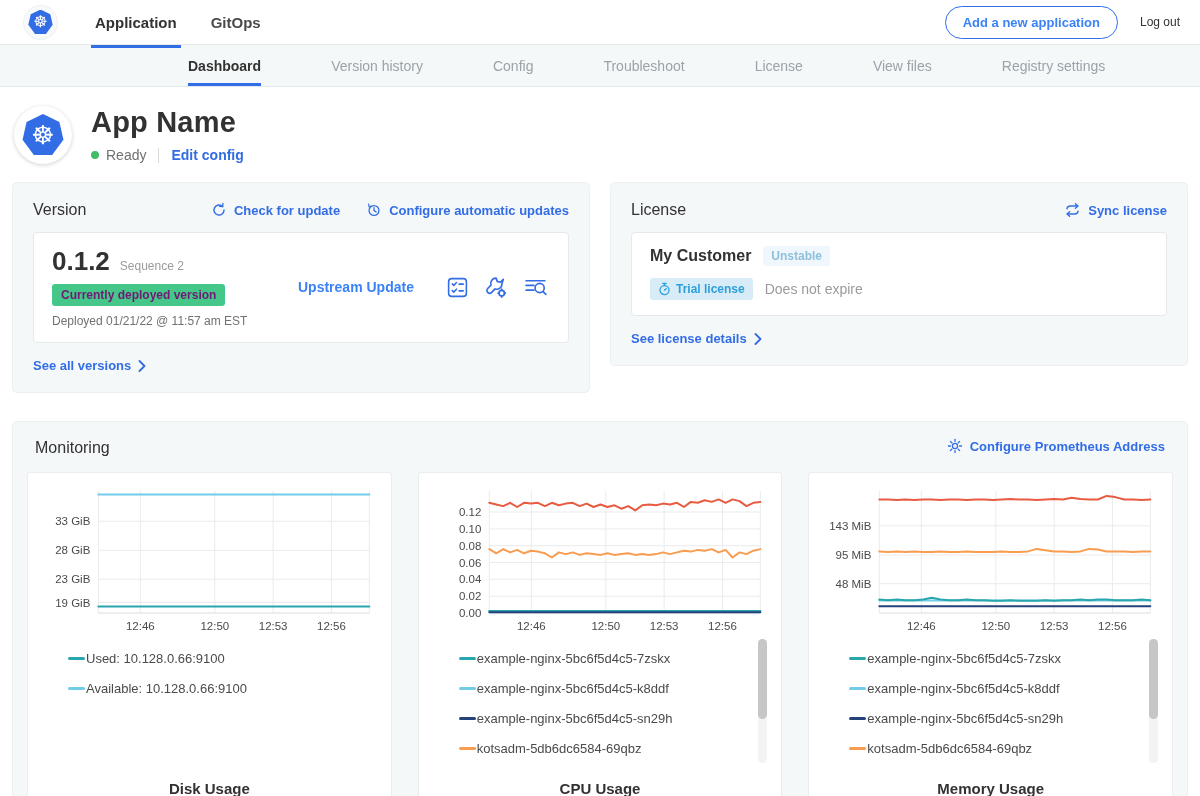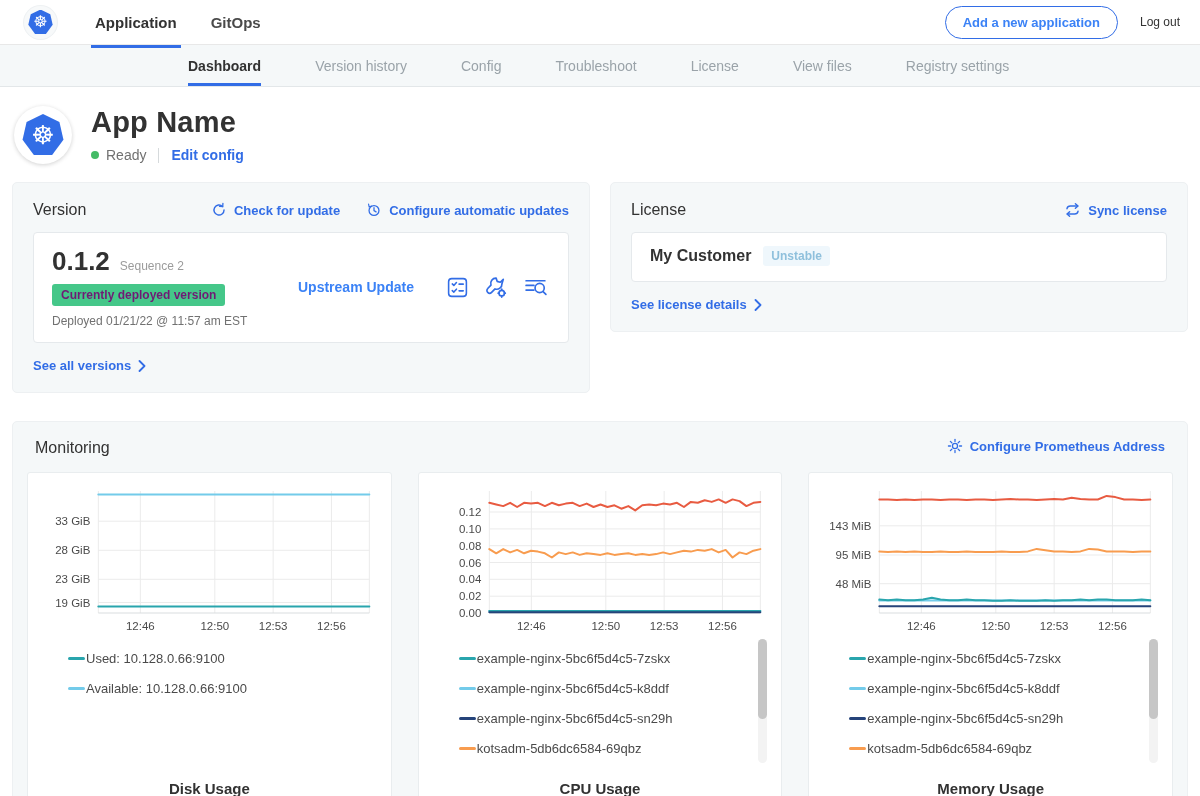--- a/index.html
+++ b/index.html
@@ -19,21 +19,21 @@
     height:52px; display:flex; align-items:center; margin-right:34px; cursor:pointer; }
   .topnav-tab.active { color:#323232; }
   .topnav-tab.active::after { content:""; position:absolute; left:-4px; right:-4px; bottom:0; height:3px; background:#326de6; }
   .topnav-spacer { flex:1; }
   .add-app-btn { border:1px solid #326de6; color:#3b82f6; background:#fff; border-radius:17px;
     font-size:13px; font-weight:700; padding:8px 17px; cursor:pointer; font-family:inherit; }
   .logout { font-size:12px; color:#323232; margin-left:22px; cursor:pointer; }
 
   
   .subnav { height:42px; background:#f5f8f9; border-bottom:1px solid #e3e7e9;
-    display:flex; align-items:stretch; padding-left:188px; gap:54px; }
+    display:flex; align-items:stretch; padding-left:188px; gap:70px; }
   .subtab { position:relative; display:flex; align-items:center; font-size:14px;
     color:#9aa3a9; cursor:pointer; white-space:nowrap; }
   .subtab.active { color:#323232; font-weight:600; }
   .subtab.active::after { content:""; position:absolute; left:0; right:0; bottom:0; height:3px; background:#326de6; }
 
   
   .app-header { display:flex; align-items:flex-start; padding:19px 24px 6px 14px; }
   .app-logo { width:58px; height:58px; border-radius:50%; background:#fff;
     box-shadow:0 1px 4px rgba(0,0,0,.18); display:flex; align-items:center; justify-content:center; margin-right:19px; }
   .hept-lg { width:42px; height:42px; }
@@ -225,20 +225,32 @@
               <polyline points="6.6,11 3.6,13.7 6.6,16.4"></polyline>
           </svg>
           <span>Sync license</span>
         </span>
       </div>
     </div>
     <div class="white-box license-box">
       <div class="lic-row1">
         <span class="lic-customer">My Customer</span>
         <span class="channel-badge">Unstable</span>
+      </div>
+      <div class="lic-row2">
+        <span class="trial-badge">
+          <svg class="ico" width="13" height="14" viewBox="0 0 14 15" fill="none" stroke="#2f9fd9" stroke-width="1.4" stroke-linecap="round">
+            <circle cx="7" cy="8.7" r="4.9"></circle>
+              <line x1="7" y1="3.8" x2="7" y2="2.2"></line>
+              <line x1="5.2" y1="1.6" x2="8.8" y2="1.6"></line>
+              <line x1="7" y1="8.7" x2="9" y2="7.2"></line>
+          </svg>
+          <span>Trial license</span>
+        </span>
+        <span class="expiry">Does not expire</span>
       </div>
     </div>
     <div class="card-foot">
       <span class="link">
         <span>See license details</span>
         <svg class="ico" width="8" height="12" viewBox="0 0 8 12" fill="none" stroke="#326de6" stroke-width="1.8" stroke-linecap="round" stroke-linejoin="round">
             <polyline points="1.5,1 6.5,6 1.5,11"></polyline>
           </svg>
       </span>
     </div>

